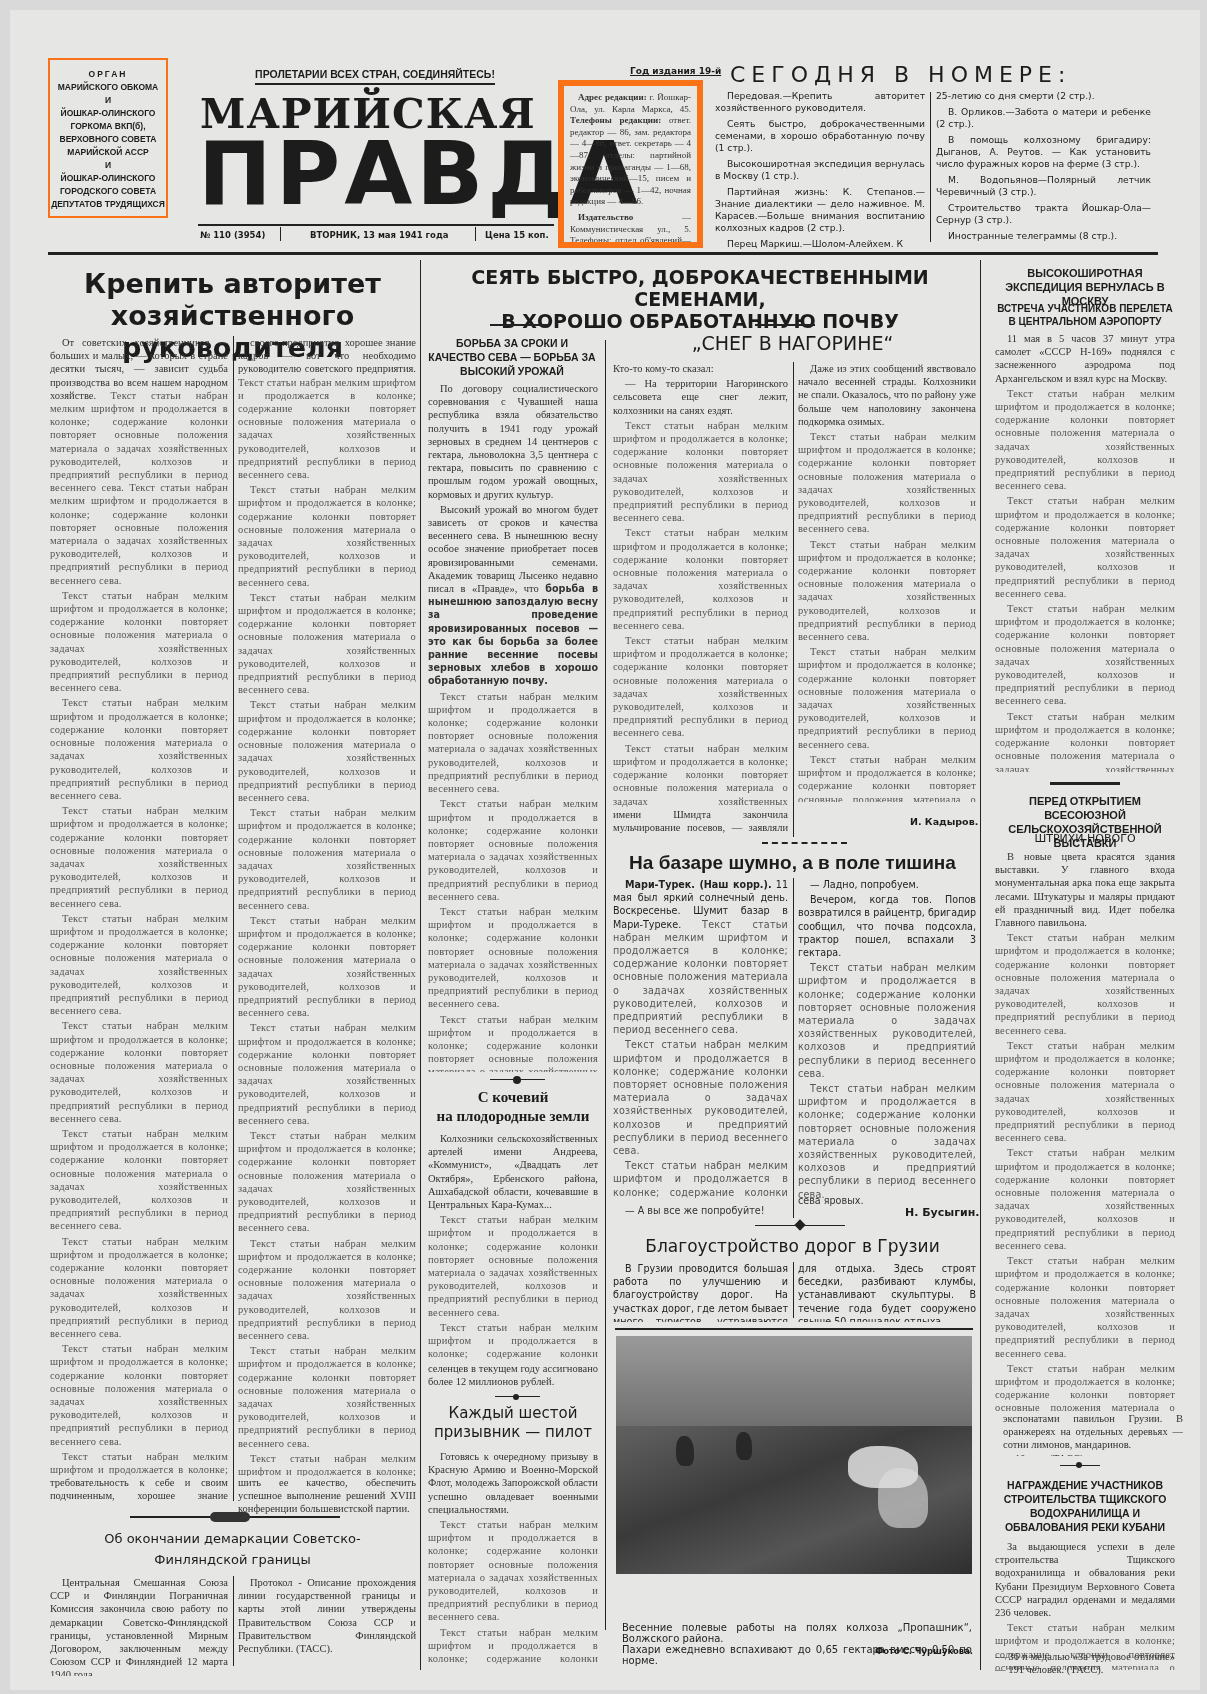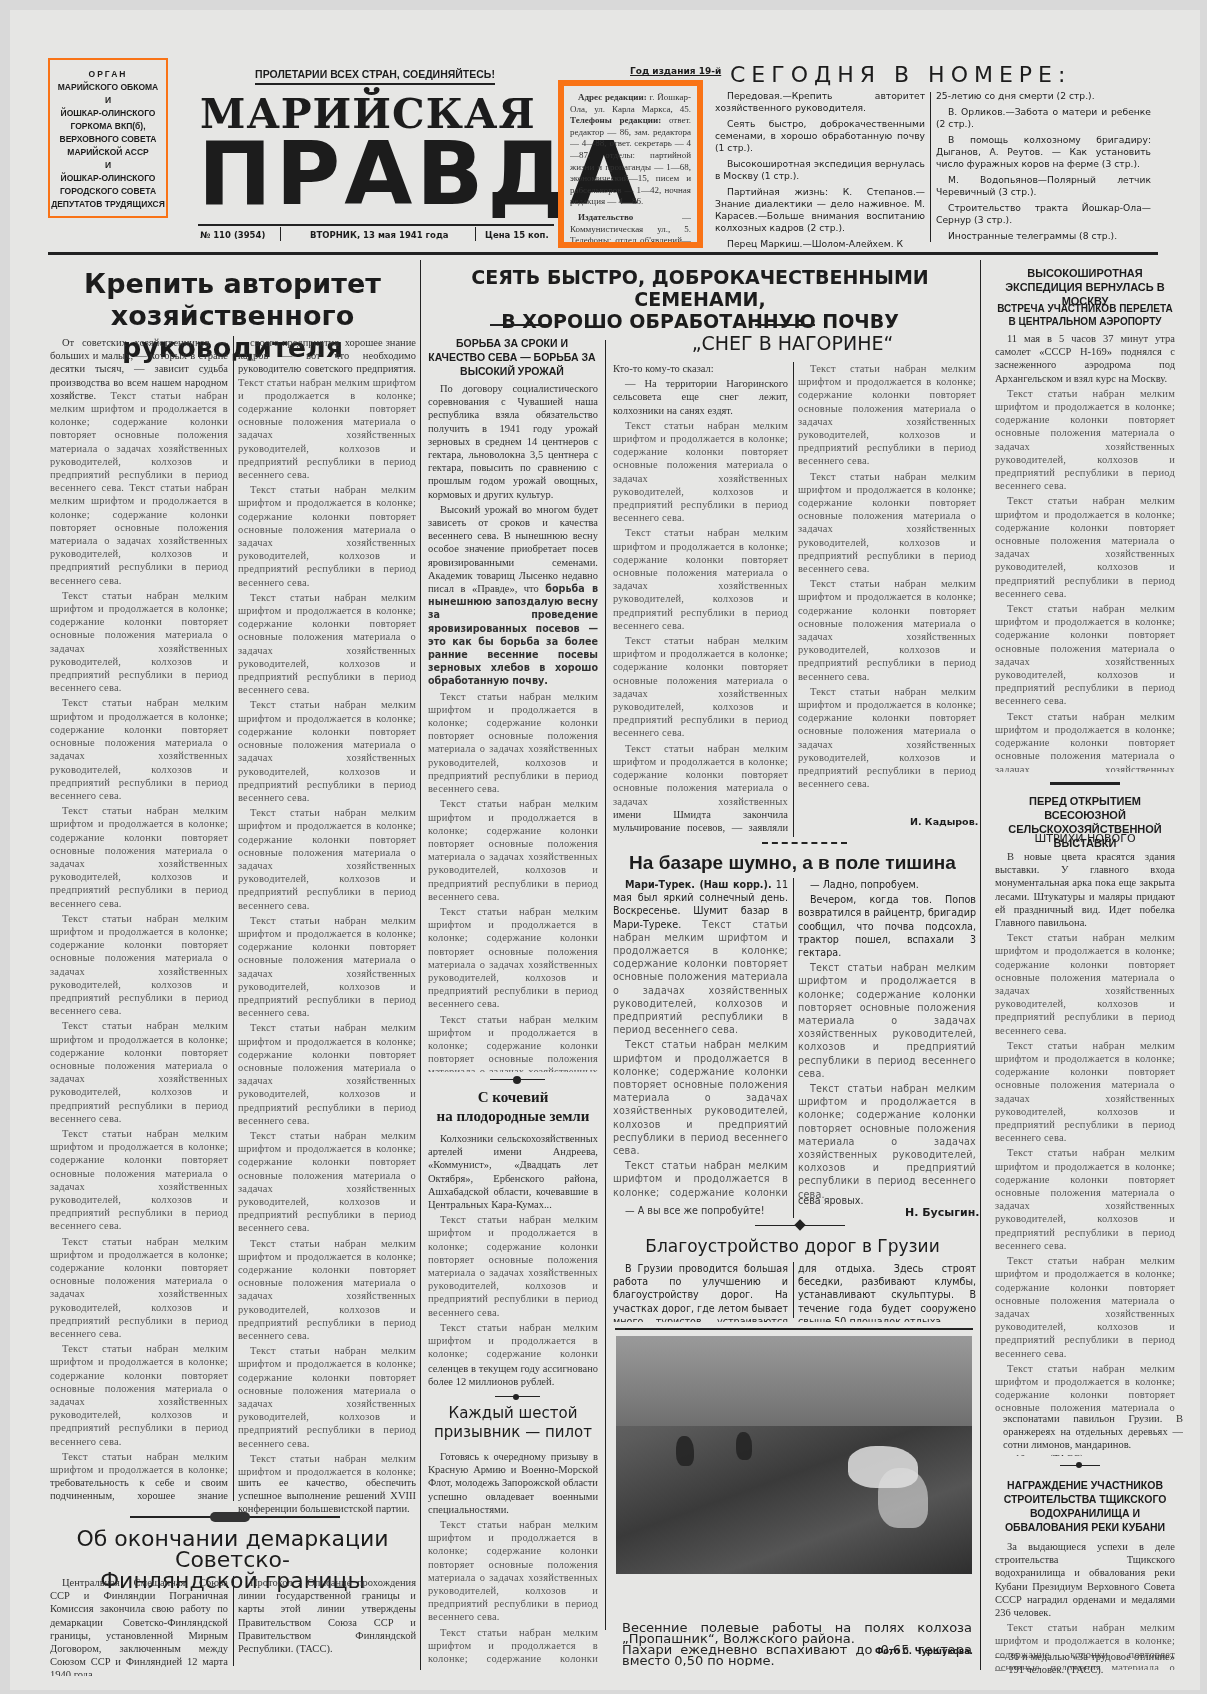--- a/index.html
+++ b/index.html
@@ -120,21 +120,21 @@
     <p class="filler">Текст статьи набран мелким шрифтом и продолжается в колонке; содержание колонки повторяет основные положения материала о задачах хозяйственных руководителей, колхозов и предприятий республики в период весеннего сева.</p>
     <p class="filler">Текст статьи набран мелким шрифтом и продолжается в колонке; содержание колонки повторяет основные положения материала о задачах хозяйственных руководителей, колхозов и предприятий республики в период весеннего сева.</p>
     <p class="filler">Текст статьи набран мелким шрифтом и продолжается в колонке; содержание колонки повторяет основные положения материала о задачах хозяйственных руководителей, колхозов и предприятий республики в период весеннего сева.</p>
 
   </div>
   <div class="abs body-text" style="left:228px;top:1466px;width:178px;height:40px;">шить ее качество, обеспечить успешное выполнение решений XVIII конференции большевистской партии.</div>
 
   <div class="ornament" style="left:120px;top:1506px;width:210px;"></div>
   <div class="abs" style="left:200px;top:1502px;width:40px;height:10px;background:#333;border-radius:5px;"></div>
 
-  <div class="abs sans center" style="left:40px;top:1518px;width:365px;font-size:22px;line-height:21px;">
+  <div class="abs sans center" style="left:40px;top:1518px;width:365px;font-size:13px;line-height:21px;">
     <div>Об окончании демаркации Советско-</div>
     <div>Финляндской границы</div>
   </div>
   <div class="abs body-text" style="left:40px;top:1566px;width:178px;height:100px;text-indent:12px;">Центральная Смешанная Союза ССР и Финляндии Пограничная Комиссия закончила свою работу по демаркации Советско-Финляндской границы, установленной Мирным Договором, заключенным между Союзом ССР и Финляндией 12 марта 1940 года.</div>
   <div class="rule" style="left:223px;top:1566px;width:1px;height:90px;"></div>
   <div class="abs body-text" style="left:228px;top:1566px;width:178px;height:100px;text-indent:12px;">Протокол - Описание прохождения линии государственной границы и карты этой линии утверждены Правительством Союза ССР и Правительством Финляндской Республики. (ТАСС).</div>
 
   <div class="abs cond center" style="left:415px;top:256px;width:550px;font-size:19px;line-height:22px;font-family:'DejaVu Sans',sans-serif;">
     <div>СЕЯТЬ БЫСТРО, ДОБРОКАЧЕСТВЕННЫМИ СЕМЕНАМИ,</div>
     <div>В ХОРОШО ОБРАБОТАННУЮ ПОЧВУ</div>
@@ -187,20 +187,21 @@
     <p>— На территории Нагоринского сельсовета еще снег лежит, колхозники на санях ездят.</p>
     <p class="filler">Текст статьи набран мелким шрифтом и продолжается в колонке; содержание колонки повторяет основные положения материала о задачах хозяйственных руководителей, колхозов и предприятий республики в период весеннего сева.</p>
     <p class="filler">Текст статьи набран мелким шрифтом и продолжается в колонке; содержание колонки повторяет основные положения материала о задачах хозяйственных руководителей, колхозов и предприятий республики в период весеннего сева.</p>
     <p class="filler">Текст статьи набран мелким шрифтом и продолжается в колонке; содержание колонки повторяет основные положения материала о задачах хозяйственных руководителей, колхозов и предприятий республики в период весеннего сева.</p>
     <p class="filler">Текст статьи набран мелким шрифтом и продолжается в колонке; содержание колонки повторяет основные положения материала о задачах хозяйственных руководителей, колхозов и предприятий республики в период весеннего сева.</p>
 
   </div>
   <div class="abs body-text" style="left:603px;top:798px;width:175px;height:28px;">имени Шмидта закончила мульчирование посевов, — заявляли из Мамасева.</div>
   <div class="rule" style="left:783px;top:352px;width:1px;height:475px;"></div>
   <div class="abs body-text" style="left:788px;top:352px;width:178px;height:440px;">
+    <p>Даже из этих сообщений явствовало начало весенней страды. Колхозники не спали. Оказалось, что по району уже больше чем наполовину закончена подкормка озимых.</p>
     <p class="filler">Текст статьи набран мелким шрифтом и продолжается в колонке; содержание колонки повторяет основные положения материала о задачах хозяйственных руководителей, колхозов и предприятий республики в период весеннего сева.</p>
     <p class="filler">Текст статьи набран мелким шрифтом и продолжается в колонке; содержание колонки повторяет основные положения материала о задачах хозяйственных руководителей, колхозов и предприятий республики в период весеннего сева.</p>
     <p class="filler">Текст статьи набран мелким шрифтом и продолжается в колонке; содержание колонки повторяет основные положения материала о задачах хозяйственных руководителей, колхозов и предприятий республики в период весеннего сева.</p>
     <p class="filler">Текст статьи набран мелким шрифтом и продолжается в колонке; содержание колонки повторяет основные положения материала о задачах хозяйственных руководителей, колхозов и предприятий республики в период весеннего сева.</p>
 
   </div>
   <div class="abs sans" style="left:900px;top:806px;font-size:9.5px;font-weight:bold;">И. Кадыров.</div>
 
   <div class="abs" style="left:752px;top:832px;width:85px;border-top:2px dashed #222;"></div>
 
@@ -234,21 +235,21 @@
   <div class="abs body-text" style="left:788px;top:1252px;width:178px;height:60px;font-family:'DejaVu Sans',sans-serif;font-size:9.6px;color:#222;">для отдыха. Здесь строят беседки, разбивают клумбы, устанавливают скульптуры. В течение года будет сооружено свыше 50 площадок отдыха.</div>
   <div class="rule" style="left:605px;top:1318px;width:358px;height:2px;"></div>
 
   <div class="photo" style="left:606px;top:1326px;width:356px;height:238px;">
     <div class="sky"></div>
     <div class="horse" style="left:232px;top:110px;width:70px;height:42px;"></div>
     <div class="horse" style="left:262px;top:132px;width:50px;height:60px;opacity:0.6;"></div>
     <div class="horse" style="left:60px;top:100px;width:18px;height:30px;background:#222;"></div>
     <div class="horse" style="left:120px;top:96px;width:16px;height:28px;background:#222;"></div>
   </div>
-  <div class="abs body-text" style="left:612px;top:1612px;width:350px;font-family:'DejaVu Sans',sans-serif;font-size:13px;line-height:11px;color:#222;">
+  <div class="abs body-text" style="left:612px;top:1612px;width:350px;font-family:'DejaVu Sans',sans-serif;font-size:10px;line-height:11px;color:#222;">
     <div>Весенние полевые работы на полях колхоза „Пропашник“, Волжского района.</div>
     <div>Пахари ежедневно вспахивают до 0,65 гектара вместо 0,50 по норме.</div>
   </div>
   <div class="abs sans" style="left:865px;top:1636px;font-size:8.4px;font-weight:bold;">Фото С. Чуршукова.</div>
 
   <div class="abs cond center" style="left:985px;top:256px;width:180px;font-size:11px;line-height:14px;">ВЫСОКОШИРОТНАЯ ЭКСПЕДИЦИЯ ВЕРНУЛАСЬ В МОСКВУ</div>
   <div class="abs cond center" style="left:985px;top:292px;width:180px;font-size:10px;line-height:13px;">ВСТРЕЧА УЧАСТНИКОВ ПЕРЕЛЕТА В ЦЕНТРАЛЬНОМ АЭРОПОРТУ</div>
   <div class="abs body-text" style="left:985px;top:322px;width:180px;height:440px;">
     <p>11 мая в 5 часов 37 минут утра самолет «СССР Н-169» поднялся с заснеженного аэродрома под Архангельском и взял курс на Москву.</p>
     <p class="filler">Текст статьи набран мелким шрифтом и продолжается в колонке; содержание колонки повторяет основные положения материала о задачах хозяйственных руководителей, колхозов и предприятий республики в период весеннего сева.</p>

